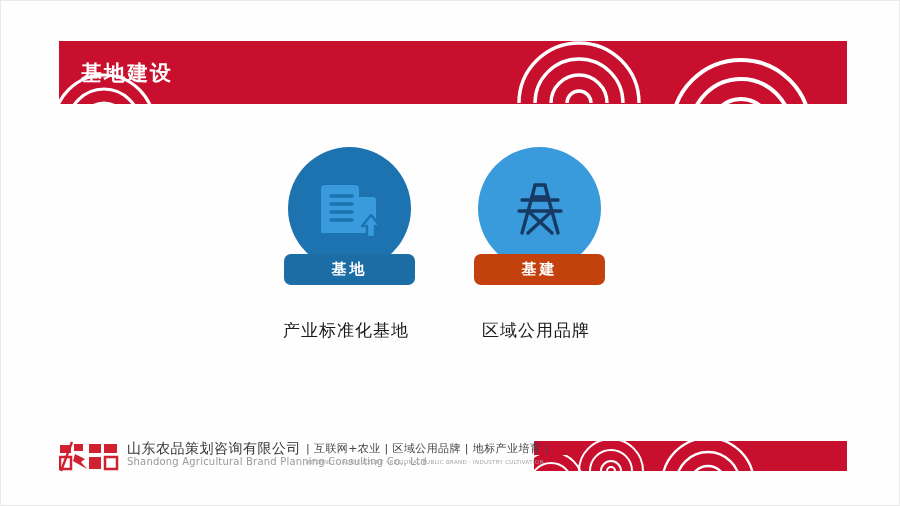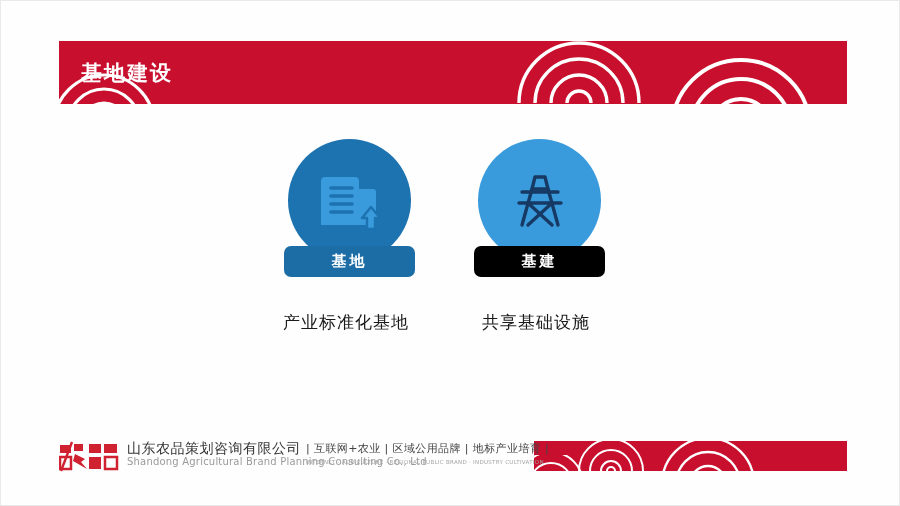--- a/index.html
+++ b/index.html
@@ -49,21 +49,21 @@
   .rings {
     position: absolute;
     pointer-events: none;
   }
   .rings svg { display: block; }
 
   
   .content {
     position: absolute;
     left: 0;
-    top: 132px;
+    top: 140px;
     width: 900px;
     height: 230px;
   }
   .badge-group {
     position: absolute;
     display: flex;
     flex-direction: column;
     align-items: center;
   }
   .badge-group.g1 { left: 283px; top: 6px; }
@@ -90,21 +90,21 @@
     display: flex;
     align-items: center;
     justify-content: center;
     color: #ffffff;
     font-size: 15px;
     font-weight: bold;
     letter-spacing: 3px;
     z-index: 3;
   }
   .badge-label.dark { background: #1c6ca6; }
-  .badge-label.light { background: #000000; font-family: Liberation Serif, serif; }
+  .badge-label.light { background: #c2410c; font-family: Liberation Serif, serif; }
 
   .caption {
     position: absolute;
     top: 178px;
     width: 220px;
     text-align: center;
     font-size: 17px;
     color: #1a1a1a;
     letter-spacing: 1px;
   }
@@ -249,21 +249,21 @@
             <line x1="10" y1="33" x2="52" y2="33"></line>
             <path d="M19,33 l24,22"></path>
             <path d="M43,33 l-24,22"></path>
           </g>
         </svg>
       </div>
       <div class="badge-label light">基建</div>
     </div>
 
     <div class="caption c1">产业标准化基地</div>
-    <div class="caption c2">共享基础设施</div>
+    <div class="caption c2">区域公用品牌</div>
   </div>
 
   <div class="footer">
 
     <div class="footer-redbar">
       <div class="rings" style="left:-18px; top:14px;">
         <svg width="70" height="30" viewBox="0 0 70 30">
           <g fill="none" stroke="#ffffff" stroke-width="2">
             <path d="M3,29 a32,32 0 0 1 64,0"></path>
             <path d="M14,29 a21,21 0 0 1 42,0"></path>

